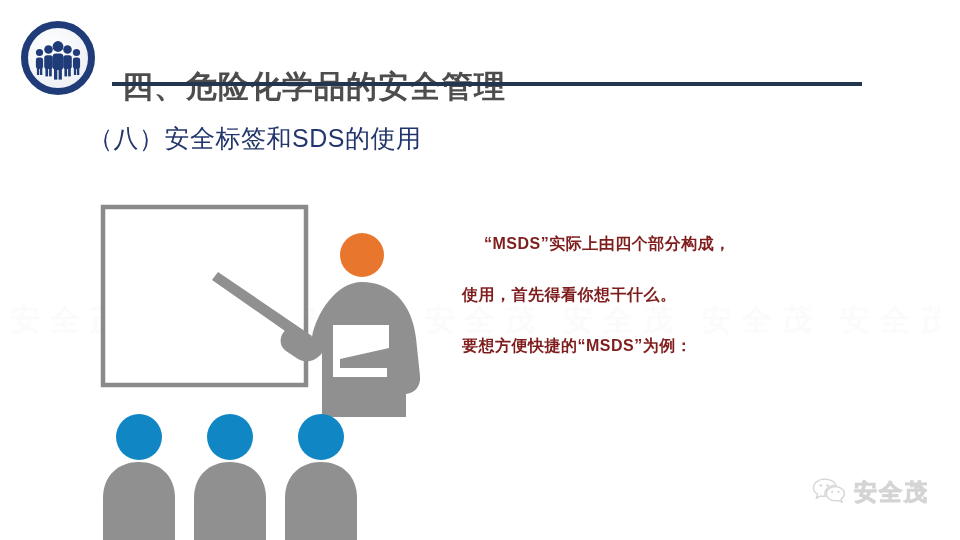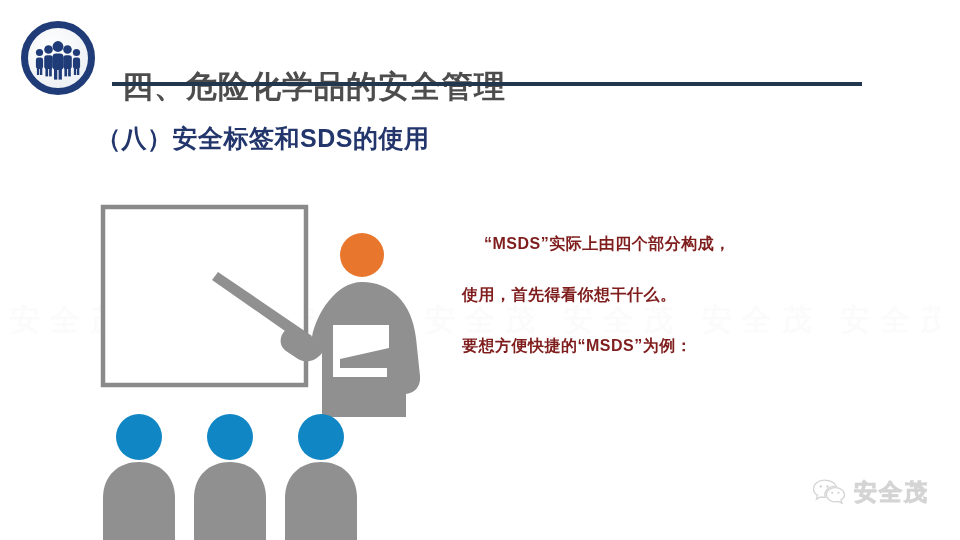--- a/index.html
+++ b/index.html
@@ -42,24 +42,24 @@
     left: 112px;
     top: 82px;
     width: 750px;
     height: 4px;
     background: #22364e;
   }
 
   
   #subtitle {
     position: absolute;
-    left: 96px;
+    left: 88px;
     top: 122px;
     font-size: 25px;
-    font-weight: bold;
+    font-weight: normal;
     color: #23366c;
     letter-spacing: 0.5px;
     white-space: nowrap;
   }
 
   
   #illustration {
     position: absolute;
     left: 90px;
     top: 198px;
@@ -93,21 +93,21 @@
     letter-spacing: 10px;
     white-space: nowrap;
     overflow: hidden;
     pointer-events: none;
   }
   #corner-watermark {
     position: absolute;
     left: 812px;
     top: 477px;
     display: flex;
-    align-items: flex-end;
+    align-items: flex-start;
     gap: 8px;
     opacity: 0.42;
   }
   #corner-watermark .wm-text {
     font-size: 23px;
     font-weight: bold;
     color: #ffffff;
     -webkit-text-stroke: 1px #9a9a9a;
     letter-spacing: 2px;
     white-space: nowrap;

